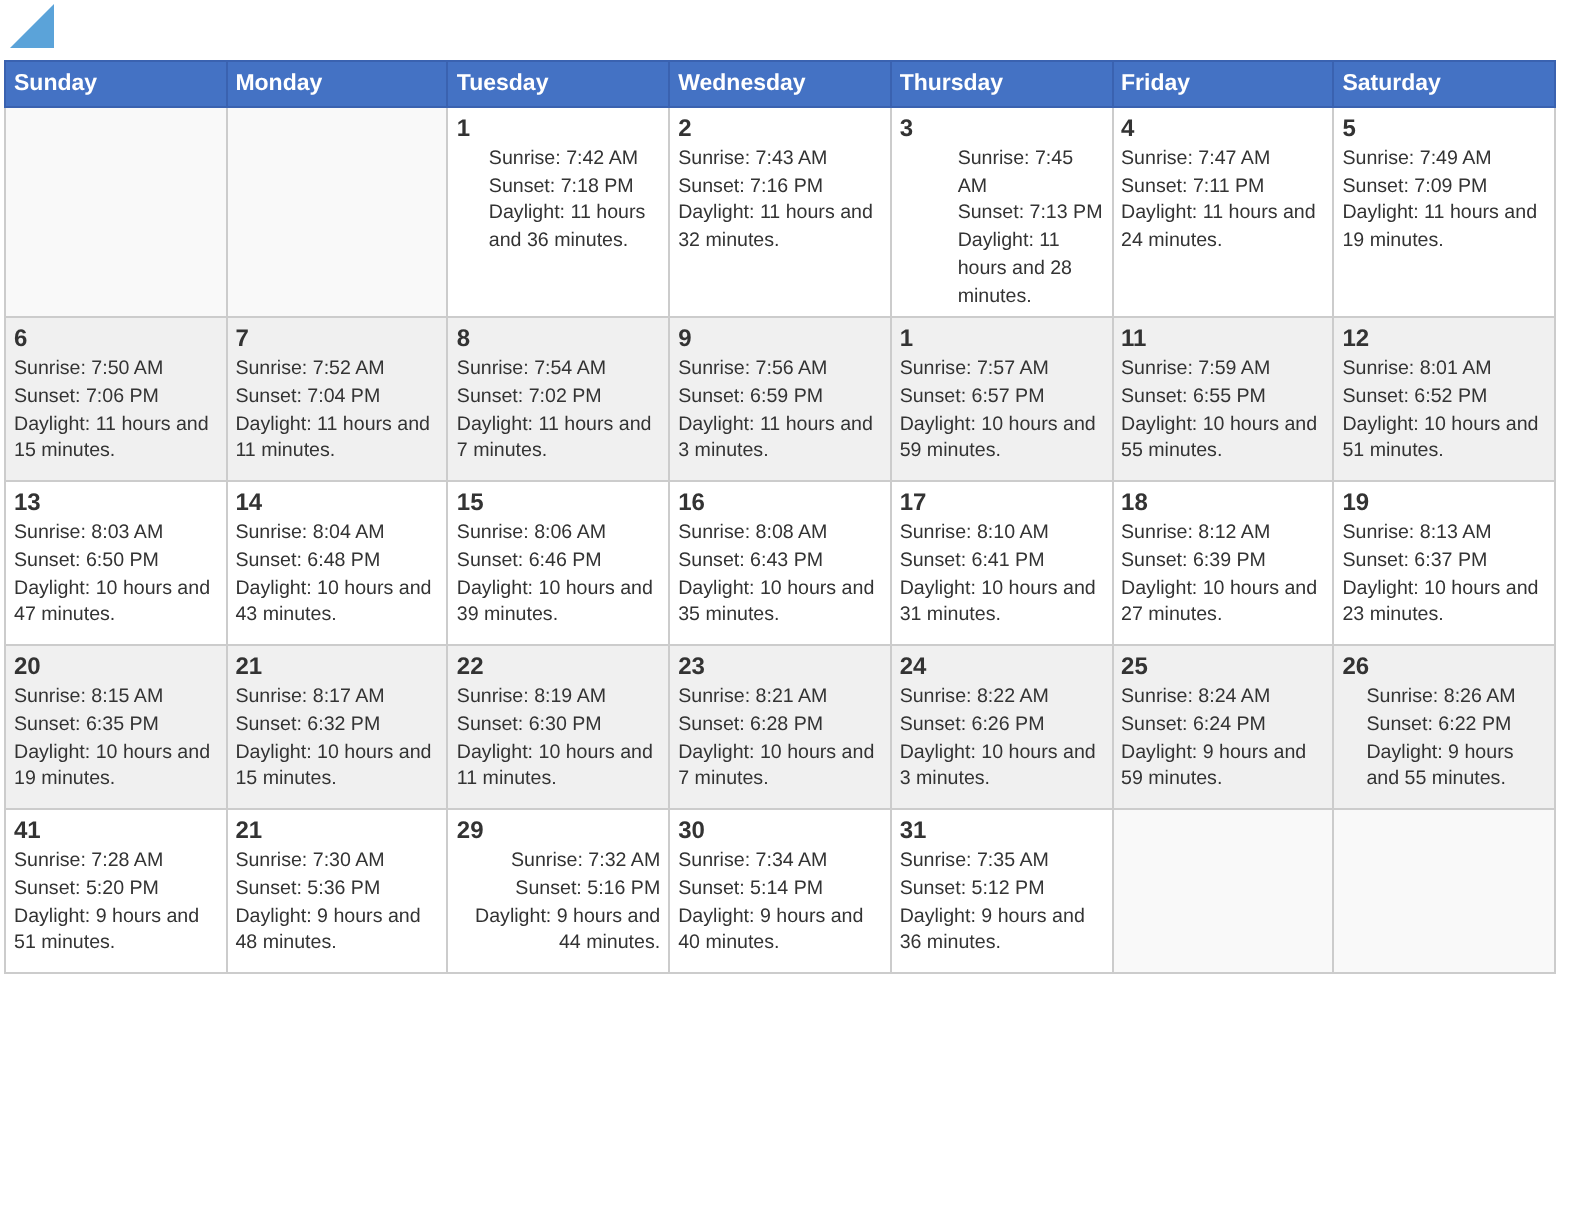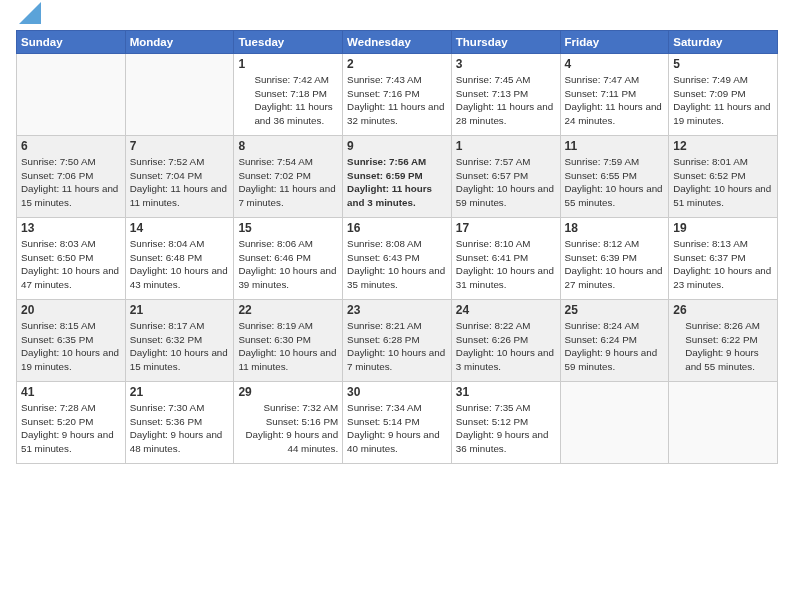--- a/index.html
+++ b/index.html
@@ -5,21 +5,21 @@
     * { box-sizing: border-box; margin: 0; padding: 0; }
     body {
       font-family: Arial, sans-serif;
       background: #fff;
       width: 792px;
       height: 612px;
       overflow: hidden;
     }
     .page {
       width: 792px;
-      padding: 10px 14px 6px 16px;
+      padding: 10px 14px 6px 2px;
     }
     .header {
       display: flex;
       justify-content: space-between;
       align-items: flex-start;
       margin-bottom: 6px;
     }
     .logo {
       display: flex;
       flex-direction: column;
@@ -134,21 +134,21 @@
 Daylight: 11 hours and 36 minutes.</div>
           </td>
           <td>
             <span class="day-number">2</span>
             <div class="day-info" style="white-space: pre-line;">Sunrise: 7:43 AM
 Sunset: 7:16 PM
 Daylight: 11 hours and 32 minutes.</div>
           </td>
           <td>
             <span class="day-number">3</span>
-            <div class="day-info" style="white-space: pre-line;">Sunrise: 7:45 AM
+            <div class="day-info" style="white-space: pre-line; margin-left: 29px;">Sunrise: 7:45 AM
 Sunset: 7:13 PM
 Daylight: 11 hours and 28 minutes.</div>
           </td>
           <td>
             <span class="day-number">4</span>
             <div class="day-info" style="white-space: pre-line;">Sunrise: 7:47 AM
 Sunset: 7:11 PM
 Daylight: 11 hours and 24 minutes.</div>
           </td>
           <td>
@@ -172,21 +172,21 @@
 Daylight: 11 hours and 11 minutes.</div>
           </td>
           <td>
             <span class="day-number">8</span>
             <div class="day-info" style="white-space: pre-line;">Sunrise: 7:54 AM
 Sunset: 7:02 PM
 Daylight: 11 hours and 7 minutes.</div>
           </td>
           <td>
             <span class="day-number">9</span>
-            <div class="day-info" style="white-space: pre-line; font-weight: bold;">Sunrise: 7:56 AM
+            <div class="day-info" style="white-space: pre-line;">Sunrise: 7:56 AM
 Sunset: 6:59 PM
 Daylight: 11 hours and 3 minutes.</div>
           </td>
           <td>
             <span class="day-number">1</span>
             <div class="day-info" style="white-space: pre-line;">Sunrise: 7:57 AM
 Sunset: 6:57 PM
 Daylight: 10 hours and 59 minutes.</div>
           </td>
           <td>

